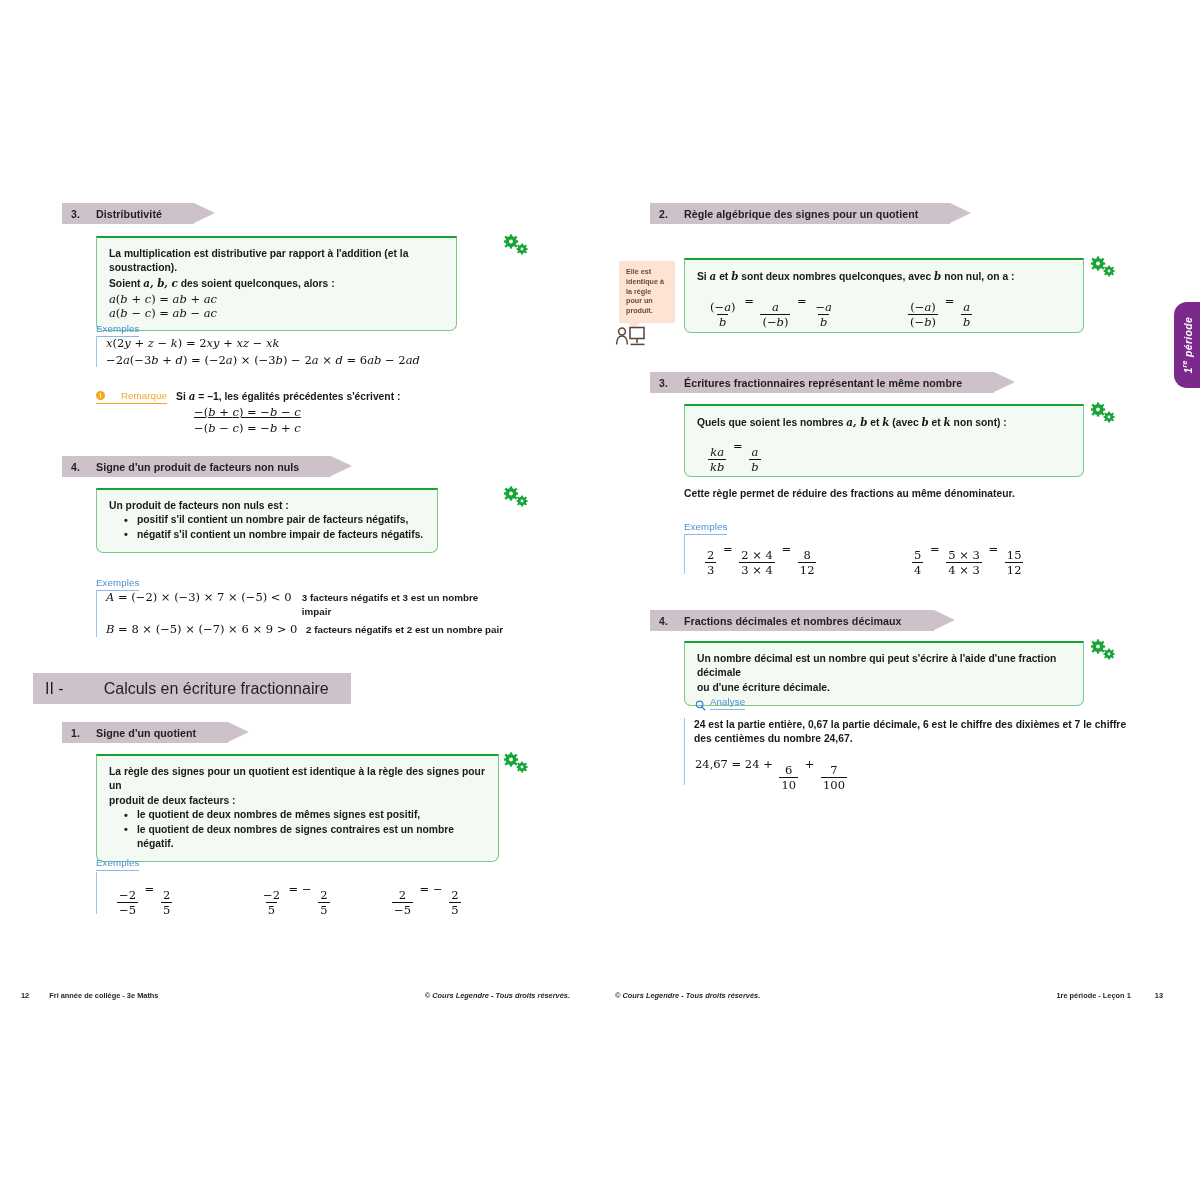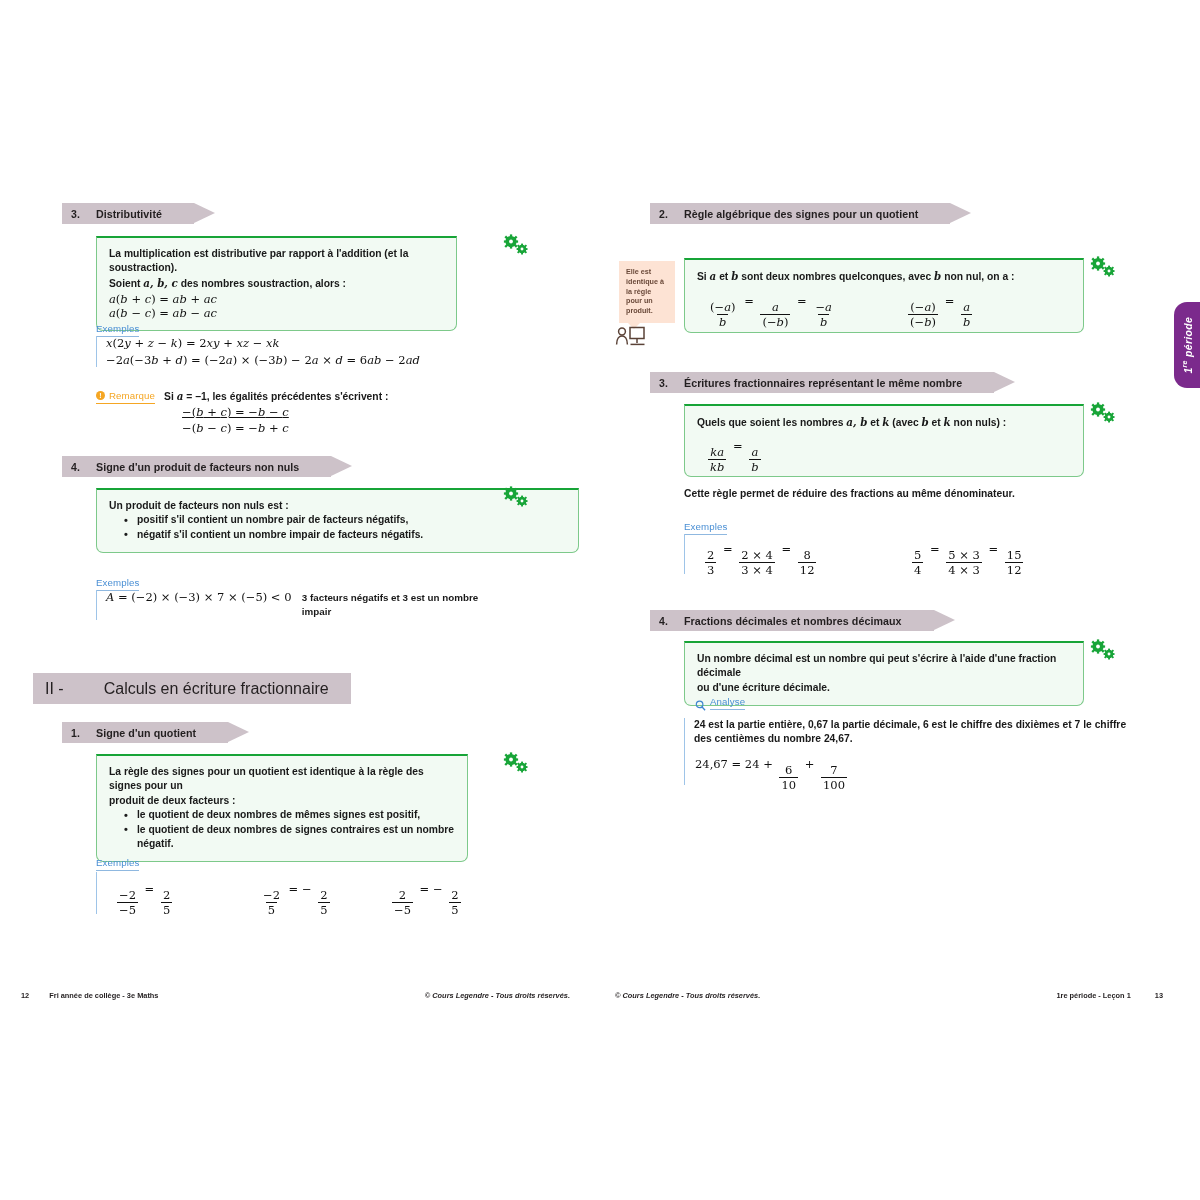--- a/index.html
+++ b/index.html
@@ -193,21 +193,21 @@
 
   
   .remarque-row {
     display: flex;
     align-items: flex-start;
     gap: 9px;
   }
   .remarque-tag {
     display: flex;
     align-items: center;
-    gap: 4px;
+    gap: 16px;
     border-bottom: 1.3px solid #f5a623;
     padding-bottom: 1.5px;
     flex: none;
   }
   .rem-bullet {
     width: 9px; height: 9px;
     border-radius: 50%;
     background: #f5a623;
     color: #ffffff;
     font-size: 7px;
@@ -301,21 +301,21 @@
 
     <div style="position:absolute; left:62px; top:203px;">
       <div class="sec-banner">
         <span class="sec-num">3.</span>
         <span class="sec-title">Distributivité</span>
       </div>
     </div>
 
     <div class="def-box" style="position:absolute; left:96px; top:236px; width:361px;">
       <p>La multiplication est distributive par rapport à l'addition (et la soustraction).</p>
-      <p><span>Soient </span><span class="mvar">a, b, c</span><span> des nombres soustraction, alors :</span></p>
+      <p><span>Soient </span><span class="mvar">a, b, c</span><span> des soient quelconques, alors :</span></p>
       <div class="math" style="margin-top:1px;"><i>a</i>(<i>b</i> + <i>c</i>) = <i>ab</i> + <i>ac</i></div>
       <div class="math"><i>a</i>(<i>b</i> − <i>c</i>) = <i>ab</i> − <i>ac</i></div>
     </div>
 
     <div class="gears" style="left:503px; top:234px;">
       <svg viewBox="0 0 26 22" width="26" height="22" aria-hidden="true">
         <g fill="#18a538">
           <circle cx="8" cy="7.5" r="5.6"></circle>
           <rect x="6.9" y="0.4" width="2.3" height="3.2"></rect>
           <rect x="6.9" y="11.4" width="2.3" height="3.2"></rect>
@@ -362,21 +362,21 @@
       </div>
     </div>
 
     <div style="position:absolute; left:62px; top:456px;">
       <div class="sec-banner">
         <span class="sec-num">4.</span>
         <span class="sec-title">Signe d'un produit de facteurs non nuls</span>
       </div>
     </div>
 
-    <div class="def-box" style="position:absolute; left:96px; top:488px; width:483px;">
+    <div class="def-box" style="position:absolute; left:96px; top:488px; width:342px;">
       <p>Un produit de facteurs non nuls est :</p>
       <ul>
         <li>positif s'il contient un nombre pair de facteurs négatifs,</li>
         <li>négatif s'il contient un nombre impair de facteurs négatifs.</li>
       </ul>
     </div>
 
     <div class="gears" style="left:503px; top:486px;">
       <svg viewBox="0 0 26 22" width="26" height="22" aria-hidden="true">
         <g fill="#18a538">
@@ -407,37 +407,41 @@
     </div>
 
     <div style="position:absolute; left:96px; top:572px;">
       <span class="ex-label">Exemples</span>
     </div>
     <div class="accent-block" style="position:absolute; left:96px; top:590px; width:400px;">
       <div style="display:flex; align-items:baseline;">
         <span class="math" style="width:200px; display:inline-block;"><i>A</i> = (−2) × (−3) × 7 × (−5) &lt; 0</span>
         <span class="body-note" style="font-weight:bold; font-size:9.8px;">3 facteurs négatifs et 3 est un nombre impair</span>
       </div>
+      <div style="display:flex; align-items:baseline; margin-top:2px;">
+        <span class="math" style="width:200px; display:inline-block;"><i>B</i> = 8 × (−5) × (−7) × 6 × 9 &gt; 0</span>
+        <span class="body-note" style="font-weight:bold; font-size:9.8px;">2 facteurs négatifs et 2 est un nombre pair</span>
+      </div>
     </div>
 
     <div style="position:absolute; left:33px; top:673px;">
       <div class="roman-banner">
         <span class="roman-num">II -</span>
         <span class="roman-title">Calculs en écriture fractionnaire</span>
       </div>
     </div>
 
     <div style="position:absolute; left:62px; top:722px;">
       <div class="sec-banner">
         <span class="sec-num">1.</span>
         <span class="sec-title">Signe d'un quotient</span>
       </div>
     </div>
 
-    <div class="def-box" style="position:absolute; left:96px; top:754px; width:372px;">
+    <div class="def-box" style="position:absolute; left:96px; top:754px; width:403px;">
       <p>La règle des signes pour un quotient est identique à la règle des signes pour un</p>
       <p>produit de deux facteurs :</p>
       <ul>
         <li>le quotient de deux nombres de mêmes signes est positif,</li>
         <li>le quotient de deux nombres de signes contraires est un nombre négatif.</li>
       </ul>
     </div>
 
     <div class="gears" style="left:503px; top:752px;">
       <svg viewBox="0 0 26 22" width="26" height="22" aria-hidden="true">
@@ -597,21 +601,21 @@
     </div>
 
     <div style="position:absolute; left:50px; top:372px;">
       <div class="sec-banner">
         <span class="sec-num">3.</span>
         <span class="sec-title">Écritures fractionnaires représentant le même nombre</span>
       </div>
     </div>
 
     <div class="def-box" style="position:absolute; left:84px; top:404px; width:400px;">
-      <p><span>Quels que soient les nombres </span><span class="mvar">a, b</span><span> et </span><span class="mvar">k</span><span> (avec </span><span class="mvar">b</span><span> et </span><span class="mvar">k</span><span> non nuls) :</span></p>
+      <p><span>Quels que soient les nombres </span><span class="mvar">a, b</span><span> et </span><span class="mvar">k</span><span> (avec </span><span class="mvar">b</span><span> et </span><span class="mvar">k</span><span> non sont) :</span></p>
       <div style="position:relative; height:32px; margin-top:4px;">
         <span class="math" style="position:absolute; left:8px; top:5px;">
           <span class="frac">
               <span class="num"><i>ka</i></span>
               <span class="den"><i>kb</i></span>
             </span> =
           <span class="frac">
               <span class="num"><i>a</i></span>
               <span class="den"><i>b</i></span>
             </span>

